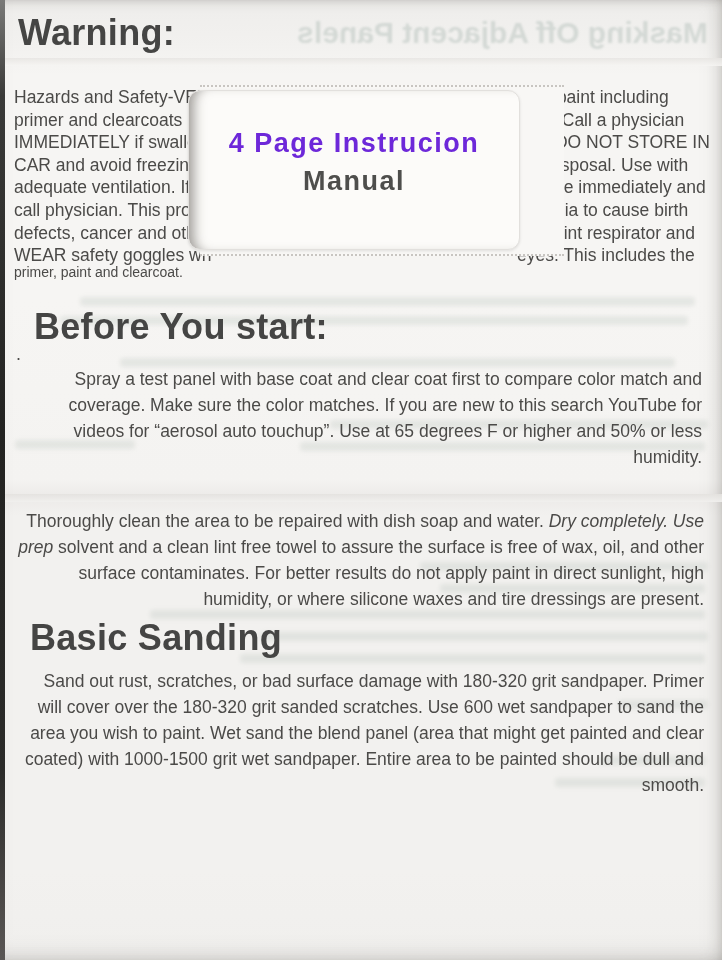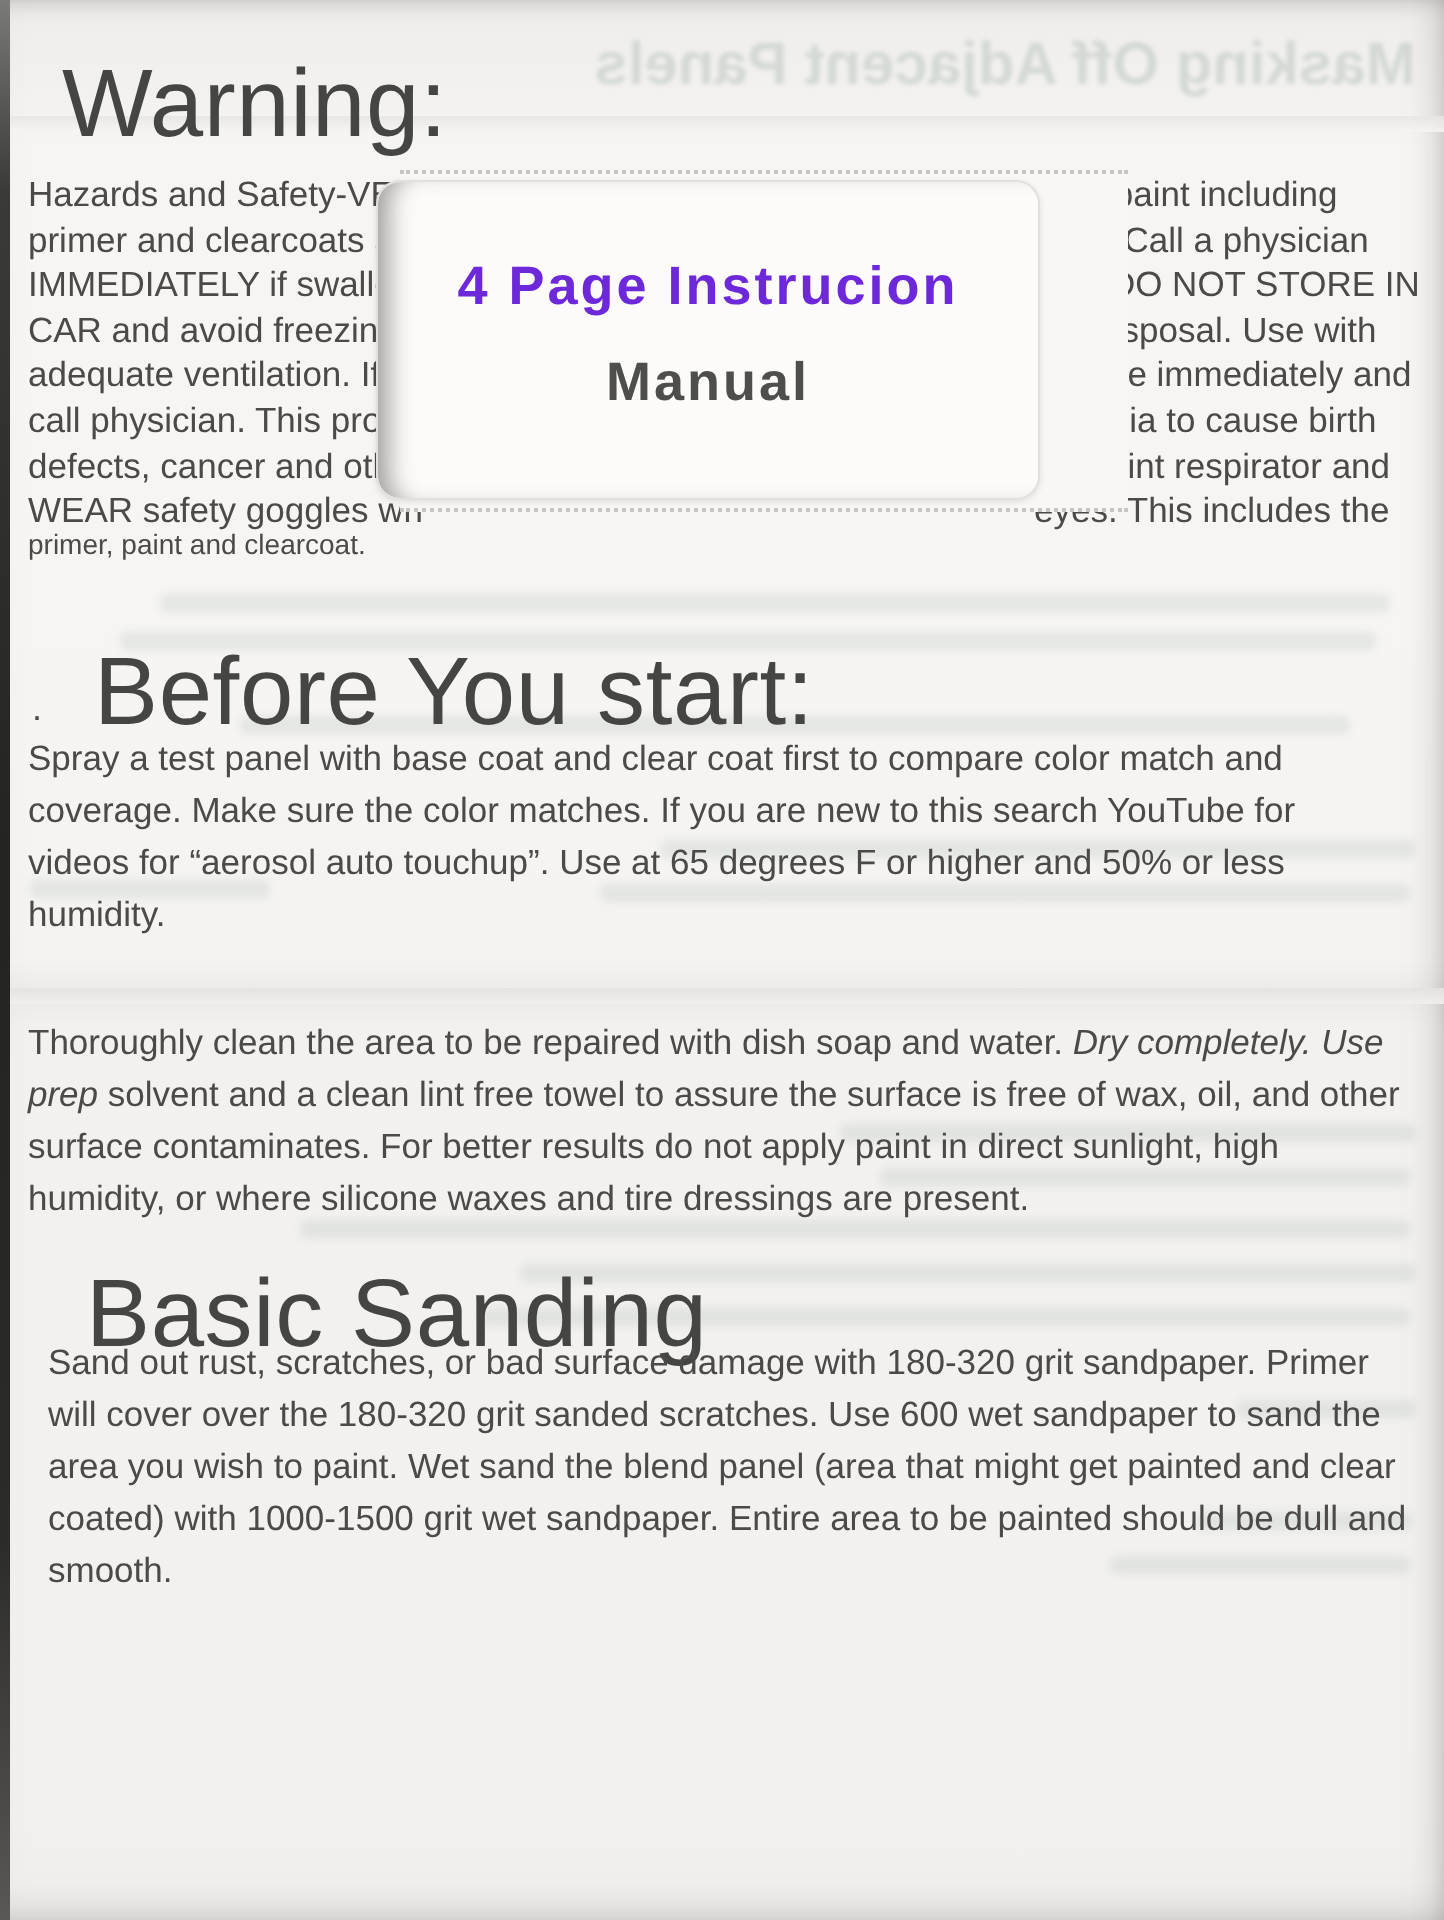--- a/index.html
+++ b/index.html
@@ -34,47 +34,47 @@
     color:#bcc6c1;opacity:.55;filter:blur(1.1px);
     transform:scaleX(-1);
     white-space:nowrap;
   }
   .ghost{
     position:absolute;height:9px;z-index:1;
     background:rgba(160,176,166,.20);filter:blur(2.2px);border-radius:4px;
   }
 
   h1{
-    position:absolute;margin:17px;z-index:2;
-    font-size:48px;font-weight:400;color:#454544;letter-spacing:.3px;
+    position:absolute;margin:4px;z-index:2;
+    font-size:36px;font-weight:700;color:#454544;letter-spacing:.3px;
   }
   .body-text{
     position:absolute;z-index:2;
-    font-size:17.5px;line-height:26px;color:#4b4a48;
+    font-size:17.5px;line-height:26px;color:#4b4a48;text-align:right;
   }
   .warn-col{position:absolute;top:86px;z-index:2;font-size:17.5px;line-height:22.6px;color:#4b4a48;}
   .warn-col div{white-space:nowrap;}
   .col-left{left:14px;}
   .col-right{left:517px;}
   .warn-last{position:absolute;top:264px;left:14px;z-index:2;font-size:14px;color:#4b4a48;white-space:nowrap;}
   .stray-dot{position:absolute;top:344px;left:16px;z-index:2;font-size:18px;color:#4b4a48;}
 
   .sticker-liner{
     position:absolute;left:200px;top:85px;width:364px;height:167px;z-index:4;
     background:#f8f7f5;
     border-top:2px dotted #c8c5c1;border-bottom:2px dotted #c8c5c1;
   }
   .sticker{
     position:absolute;left:188px;top:90px;width:330px;height:158px;z-index:5;
     background:#fcfbf9;border:1px solid #e2e0dd;border-radius:12px;
     box-shadow:inset 12px 0 12px -7px rgba(70,65,60,.5), 0 1px 3px rgba(0,0,0,.10);
     text-align:center;
   }
   .sticker-l1{margin-top:37px;font-size:27px;font-weight:700;color:#6d28d9;letter-spacing:1.5px;}
-  .sticker-l2{margin-top:17px;font-size:27px;font-weight:700;color:#4e4e4c;letter-spacing:1.5px;text-align:center;}
+  .sticker-l2{margin-top:7px;font-size:27px;font-weight:700;color:#4e4e4c;letter-spacing:1.5px;text-align:center;}
 
   .ital{font-style:italic;}
 </style>
 </head>
 <body>
 
 <div class="page">
 
   <div class="left-edge"></div>
   <div class="sheet-edge edge-top"></div>

